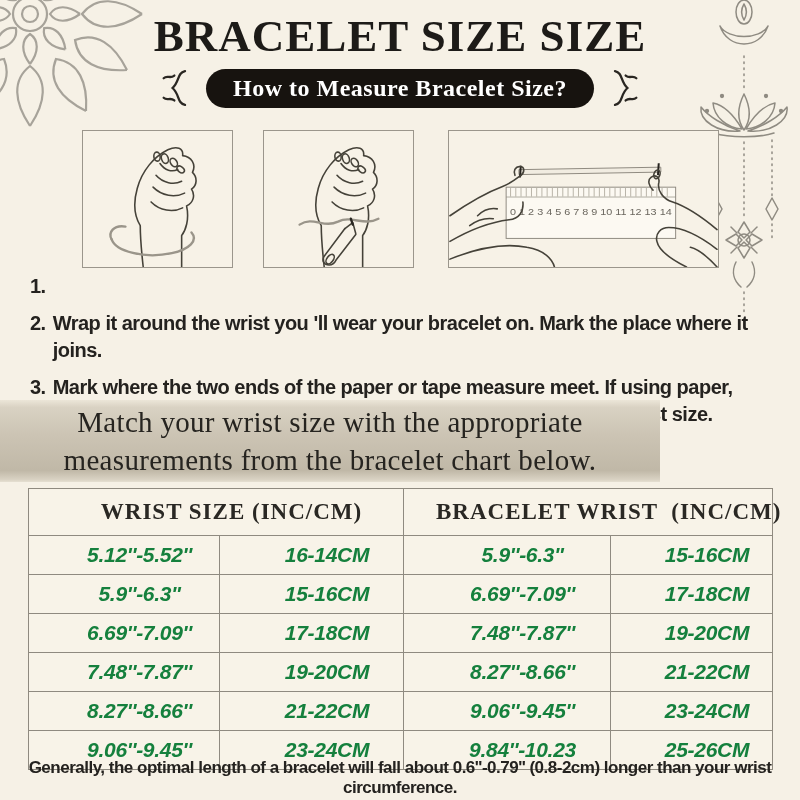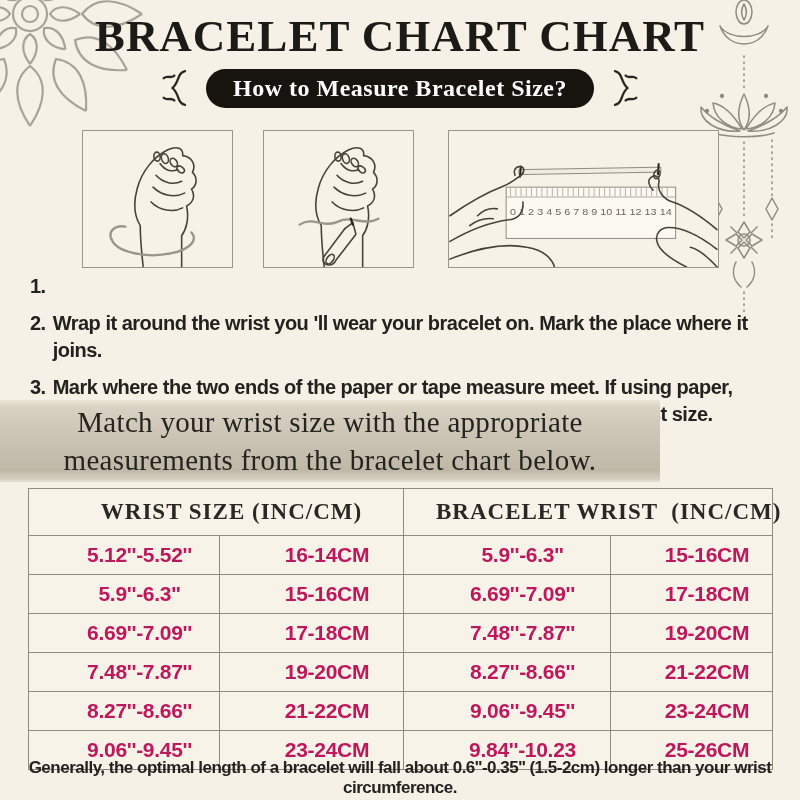--- a/index.html
+++ b/index.html
@@ -63,21 +63,21 @@
     border-collapse:collapse; table-layout:fixed; background:#f8f3e8;
   }
   .size-table th, .size-table td { border:1px solid #8f8a80; text-align:center;padding-left:32px; }
   .size-table th {
     font-family:"Liberation Serif", serif; font-weight:700;
     font-size:23px; letter-spacing:1px; color:#2a2824;
     height:44px; white-space:pre;
   }
   .size-table td {
     font-size:21px; font-weight:700; letter-spacing:-0.3px;
-    color:#be185d; height:36px;
+    color:#15803d; height:36px;font-style:italic;
   }
   
   .footnote {
     position:absolute; top:758px; left:0; width:800px; margin:0;
     text-align:center; font-size:17px; font-weight:700;
     letter-spacing:-0.5px; color:#24221f;
   }
   .lineart { stroke:#454239; stroke-width:1.6; fill:none; stroke-linecap:round; stroke-linejoin:round; }
   .cord    { stroke:#9a958a; stroke-width:2.4; fill:none; stroke-linecap:round; }
   .orn     { stroke:#8f8b82; stroke-width:1.5; fill:none; stroke-linecap:round; stroke-linejoin:round; }
@@ -149,21 +149,21 @@
       <path d="M42,262 C37,272 40,281 47,287"></path>
       <path d="M58,262 C63,272 60,281 53,287"></path>
       <line x1="50" y1="292" x2="50" y2="312" stroke-dasharray="1.5 4.5"></line>
       <circle cx="28" cy="96" r="1.4" fill="#8f8b82"></circle>
         <circle cx="72" cy="96" r="1.4" fill="#8f8b82"></circle>
       <circle cx="13" cy="111" r="1.4" fill="#8f8b82"></circle>
         <circle cx="87" cy="111" r="1.4" fill="#8f8b82"></circle>
     </g>
   </svg>
 
-  <h1 class="title">BRACELET CHART CHART</h1>
+  <h1 class="title">BRACELET SIZE SIZE</h1>
 
   <div class="badge-row">
     <svg width="32" height="44" viewBox="0 0 36 46" aria-hidden="true">
       <g stroke="#2a2722" stroke-width="2.6" fill="none" stroke-linecap="round">
         <path d="M27,4 C18,6 21,16 13,23 C21,30 18,40 27,42"></path>
         <path d="M3,12 C7,8 10,13 15,9"></path>
         <path d="M3,34 C7,38 10,33 15,37"></path>
       </g>
     </svg>
     <div class="badge">How to Measure Bracelet Size?</div>
@@ -312,15 +312,15 @@
       </tr>
       <tr>
         <td>9.06''-9.45''</td>
         <td>23-24CM</td>
         <td>9.84''-10.23</td>
         <td>25-26CM</td>
       </tr>
     </tbody>
   </table>
 
-  <p class="footnote">Generally, the optimal length of a bracelet will fall about 0.6''-0.35'' (1.5-2cm) longer than your wrist circumference.</p>
+  <p class="footnote">Generally, the optimal length of a bracelet will fall about 0.6''-0.79'' (0.8-2cm) longer than your wrist circumference.</p>
 
 </div>
 
 </body></html>

